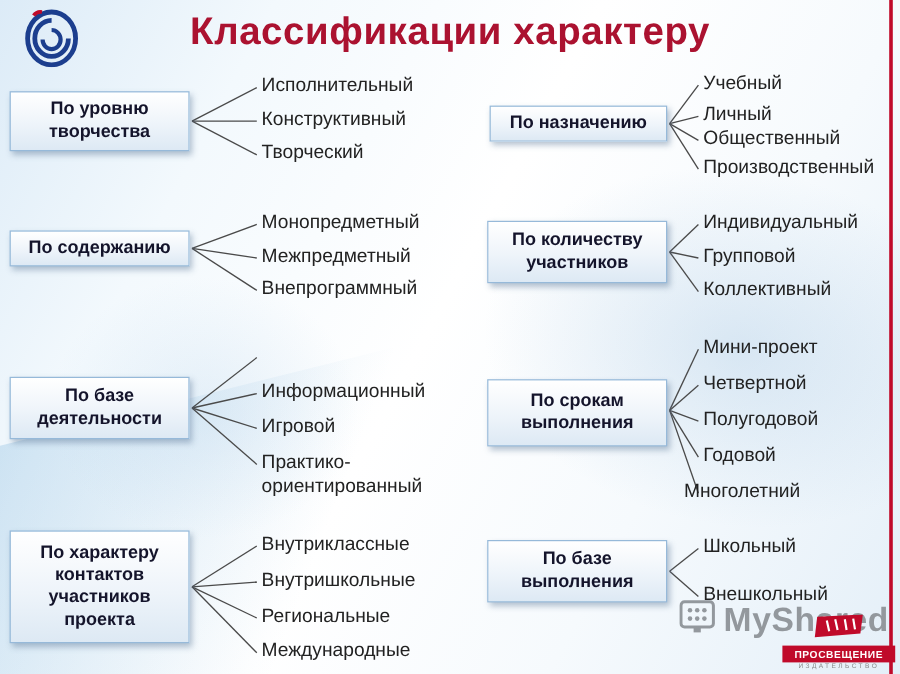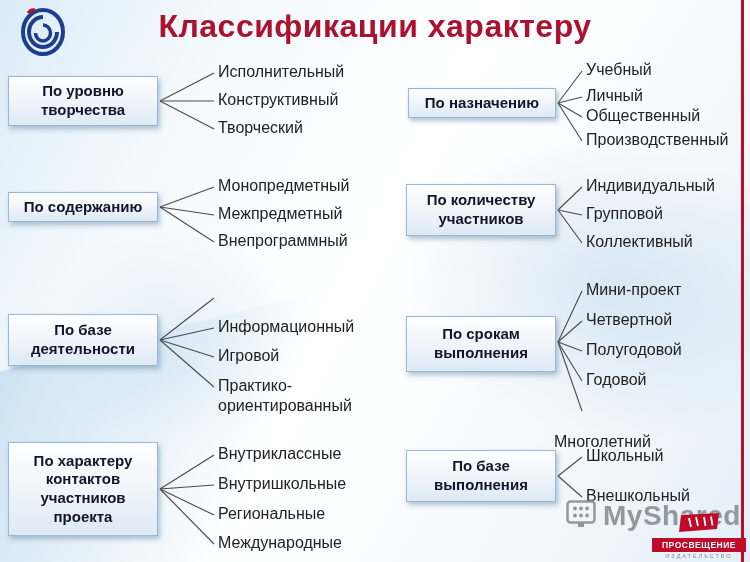--- a/index.html
+++ b/index.html
@@ -142,21 +142,21 @@
   <div class="item" style="left:586px;top:86px;">Личный</div>
   <div class="item" style="left:586px;top:106px;">Общественный</div>
   <div class="item" style="left:586px;top:130px;">Производственный</div>
   <div class="item" style="left:586px;top:176px;">Индивидуальный</div>
   <div class="item" style="left:586px;top:204px;">Групповой</div>
   <div class="item" style="left:586px;top:232px;">Коллективный</div>
   <div class="item" style="left:586px;top:280px;">Мини-проект</div>
   <div class="item" style="left:586px;top:310px;">Четвертной</div>
   <div class="item" style="left:586px;top:340px;">Полугодовой</div>
   <div class="item" style="left:586px;top:370px;">Годовой</div>
-  <div class="item" style="left:554px;top:400px;margin-top:32px;">Многолетний</div>
+  <div class="item" style="left:570px;top:400px;">Многолетний</div>
   <div class="item" style="left:586px;top:446px;">Школьный</div>
   <div class="item" style="left:586px;top:486px;">Внешкольный</div>
 
   <div class="watermark">
     <span>
       <svg width="30" height="28" viewBox="0 0 30 28" xmlns="http://www.w3.org/2000/svg">
         <rect x="1.5" y="1.5" width="27" height="21" rx="3" fill="none" stroke="#8f9499" stroke-width="2.5"></rect>
         <circle cx="9" cy="8.5" r="1.9" fill="#8f9499"></circle>
         <circle cx="15" cy="8.5" r="1.9" fill="#8f9499"></circle>
         <circle cx="21" cy="8.5" r="1.9" fill="#8f9499"></circle>

